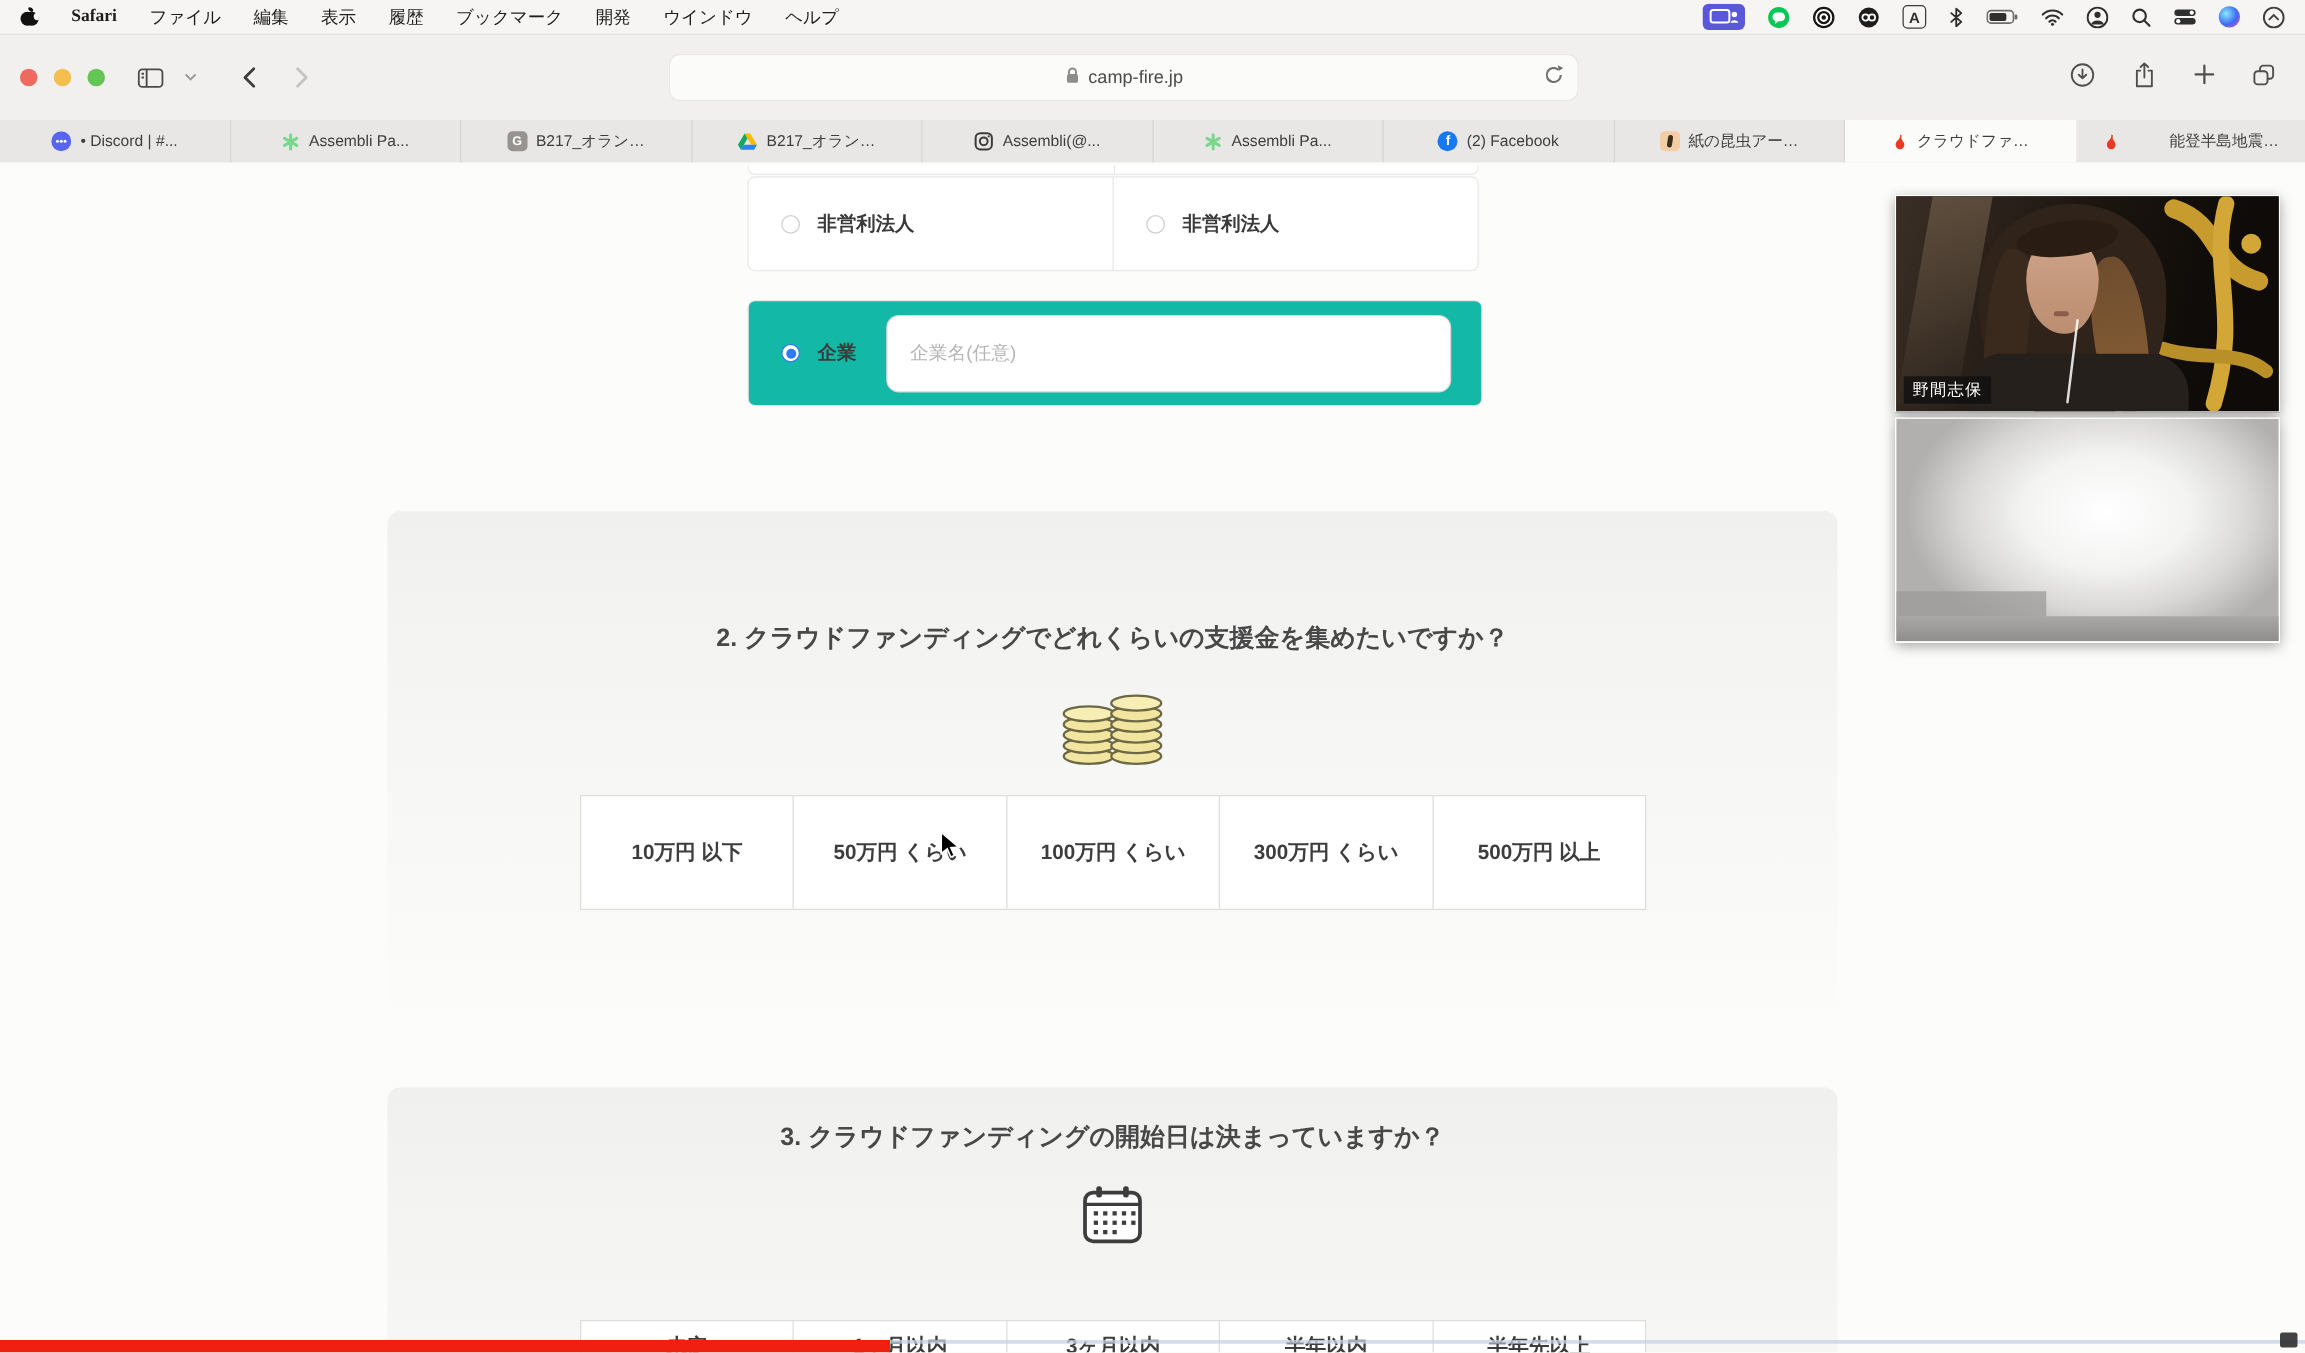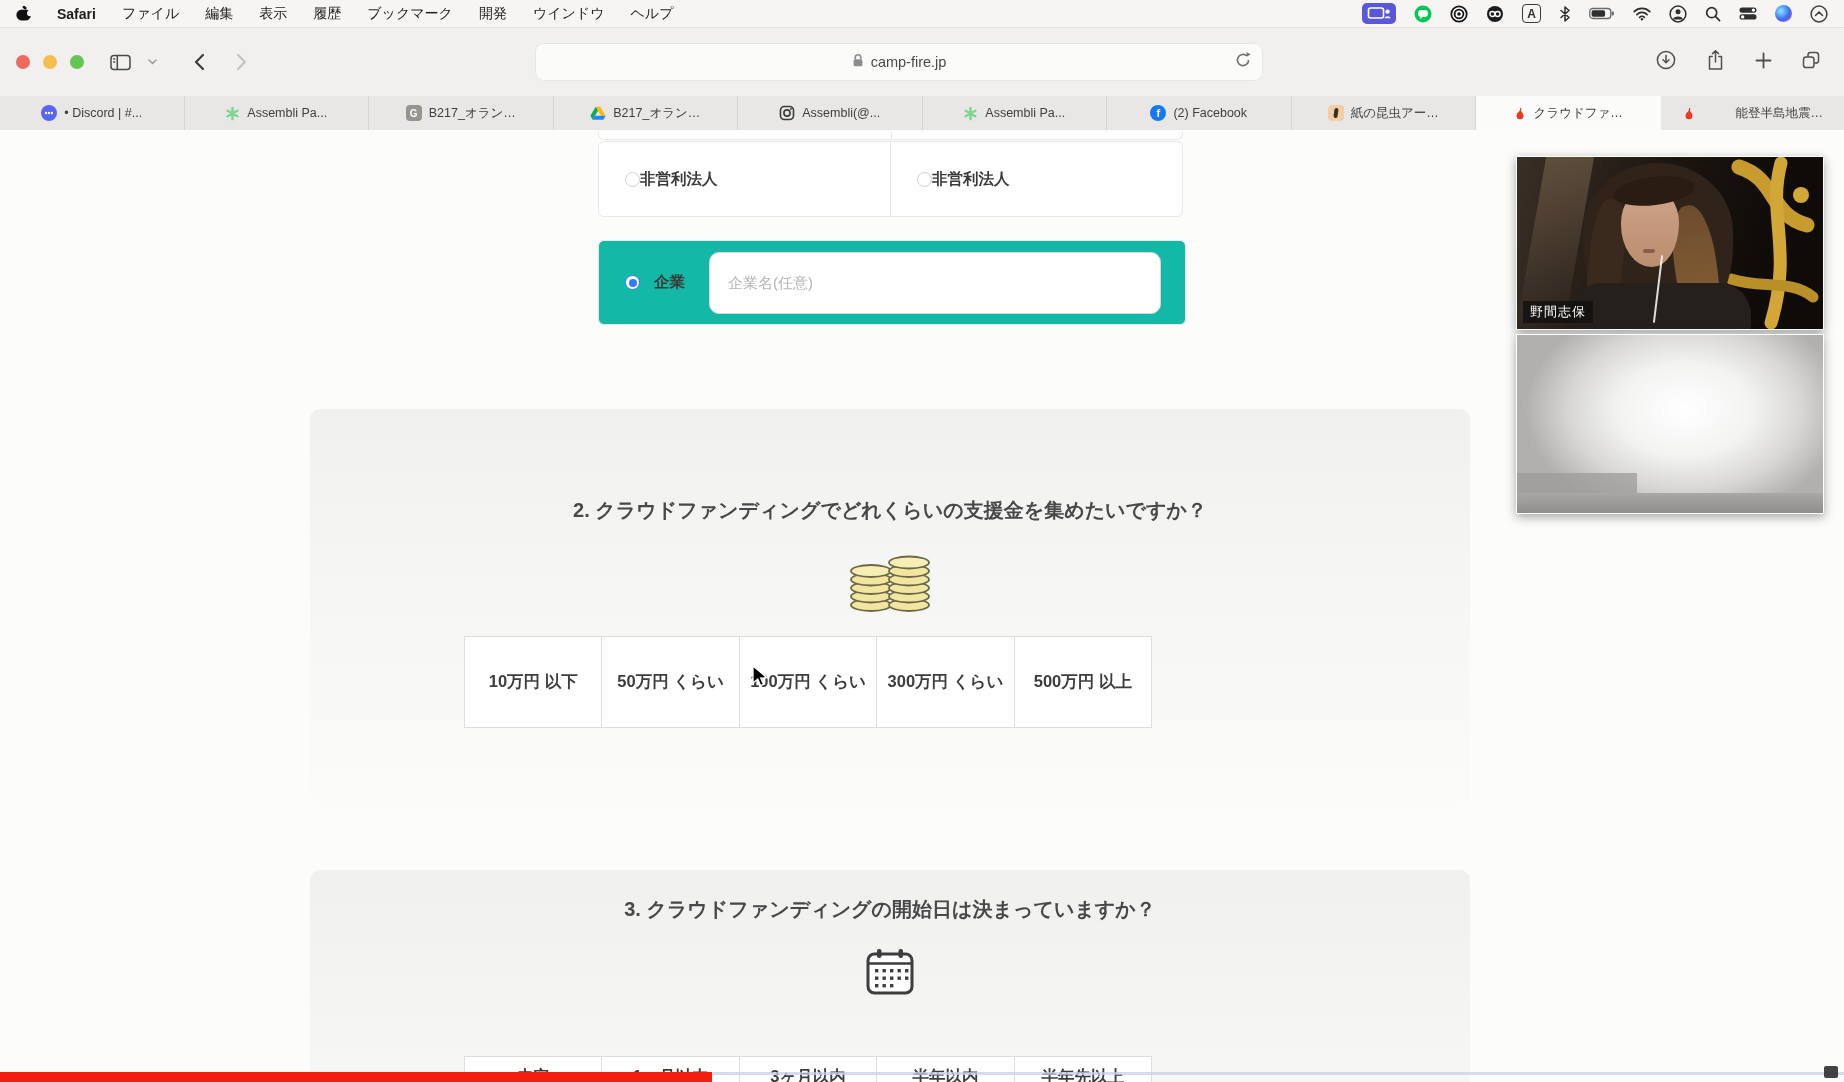--- a/index.html
+++ b/index.html
@@ -4,21 +4,21 @@
 <style>
   * { box-sizing: border-box; margin: 0; padding: 0; }
   html,body { width:1844px; height:1082px; overflow:hidden; }
   body { font-family:"Liberation Sans","DejaVu Sans",sans-serif; background:#fcfcfb; position:relative; color:#333; }
 
   
   .menubar { position:absolute; top:0; left:0; right:0; height:28px; background:#f7f5f3;
     border-bottom:1px solid #e3e1df; display:flex; align-items:center; justify-content:space-between;
     padding:0 16px; font-size:14px; color:#1c1c1c; z-index:50; }
   .menu-left { display:flex; align-items:center; gap:26px; }
-  .menu-left .app { font-weight:700; }
+  .menu-left .app { font-weight:700;font-family:Liberation Serif, serif; }
   .menu-item { white-space:nowrap; }
   .menu-right { display:flex; align-items:center; gap:18px; }
   .mi { display:inline-flex; align-items:center; justify-content:center; }
 
   
   .toolbar { position:absolute; top:28px; left:0; right:0; height:68px; background:#f1f0ee; z-index:40; }
   .traffic { position:absolute; top:27px; left:16px; display:flex; gap:13px; }
   .tl { width:14px; height:14px; border-radius:50%; }
   .tl.red{background:#ee6a5f} .tl.yellow{background:#f5bf4f} .tl.green{background:#62c554}
   .tb-ic { position:absolute; top:0; height:68px; display:flex; align-items:center; }
@@ -40,21 +40,21 @@
   .fav-circle { width:16px; height:16px; border-radius:50%; display:inline-flex; align-items:center;
     justify-content:center; font-size:11px; font-weight:700; color:#fff; }
 
   
   .content { position:absolute; top:130px; left:0; right:0; bottom:0; background:#fcfcfb; overflow:hidden; z-index:10; }
   .org-sliver { position:absolute; left:598px; top:2px; width:585px; height:8px; background:#fff;
     border:1px solid #e8e8e6; border-top:none; border-radius:0 0 6px 6px; }
   .org-sliver .div { position:absolute; left:50%; top:0; bottom:0; width:1px; background:#e8e8e6; }
   .org-row { position:absolute; left:598px; top:11px; width:585px; height:76px; background:#fff;
     border:1px solid #e8e8e6; border-radius:6px; display:flex; }
-  .org-cell { flex:1; display:flex; align-items:center; padding-left:26px; }
+  .org-cell { flex:1; display:flex; align-items:center; gap:14px; padding-left:26px; }
   .org-cell + .org-cell { border-left:1px solid #e8e8e6; }
   .radio { width:15px; height:15px; border-radius:50%; border:1.5px solid #cfcfcd; background:#fff; position:relative; flex:0 0 auto; }
   .radio.selected { border-color:#2e7cf5; }
   .radio.selected::after { content:""; position:absolute; inset:2.5px; border-radius:50%; background:#2e7cf5; }
   .org-label { font-size:15.5px; font-weight:700; color:#3a3a3a; }
   .company-row { position:absolute; left:598px; top:110px; width:588px; height:85px; background:#14b8a6;
     border:1px solid #e8e8e6; border-radius:6px; display:flex; align-items:center; gap:14px; padding-left:26px; }
   .company-input { margin-left:10px; width:452px; height:62px; border:1px solid #d9d8d6; border-radius:10px;
     font-size:15px; padding:12px 18px; color:#333; background:#fff; outline:none; font-family:inherit; }
   .company-input::placeholder { color:#b6b5b3; }
@@ -62,21 +62,21 @@
   .card { position:absolute; left:310px; width:1160px; border-radius:10px;
     background:linear-gradient(180deg,#f0f0ef 0%,#f6f6f5 45%,#fbfbfa 100%); }
   .card.q2 { top:279px; height:397px; }
   .card.q3 { top:740px; height:430px; }
   .q-title { text-align:center; font-size:20px; font-weight:700; color:#484848; }
   .q2 .q-title { padding-top:88px; }
   .q3 .q-title { padding-top:26px; }
   .q-icon { display:flex; justify-content:center; }
   .q2 .q-icon { margin-top:26px; }
   .q3 .q-icon { margin-top:24px; }
-  .options { position:absolute; left:154px; width:688px; display:flex; background:#fff; border:1px solid #dedddb; }
+  .options { position:absolute; left:154px; width:853px; display:flex; background:#fff; border:1px solid #dedddb; }
   .q2 .options { top:227px; height:92px; }
   .q3 .options { top:186px; height:92px; align-items:flex-start; }
   .opt { flex:1; display:flex; align-items:center; justify-content:center; font-size:16.5px; font-weight:700; color:#3d3d3d; height:100%; }
   .q3 .opt { height:auto; padding-top:9px; }
   .opt + .opt { border-left:1px solid #dedddb; }
 
   
   .video-stack { position:absolute; left:1516px; top:156px; width:336px; z-index:60; }
   .vpanel { position:relative; width:308px; overflow:hidden; border:1px solid #fff;
     box-shadow:0 3px 10px rgba(0,0,0,.35); background:#171310; }

